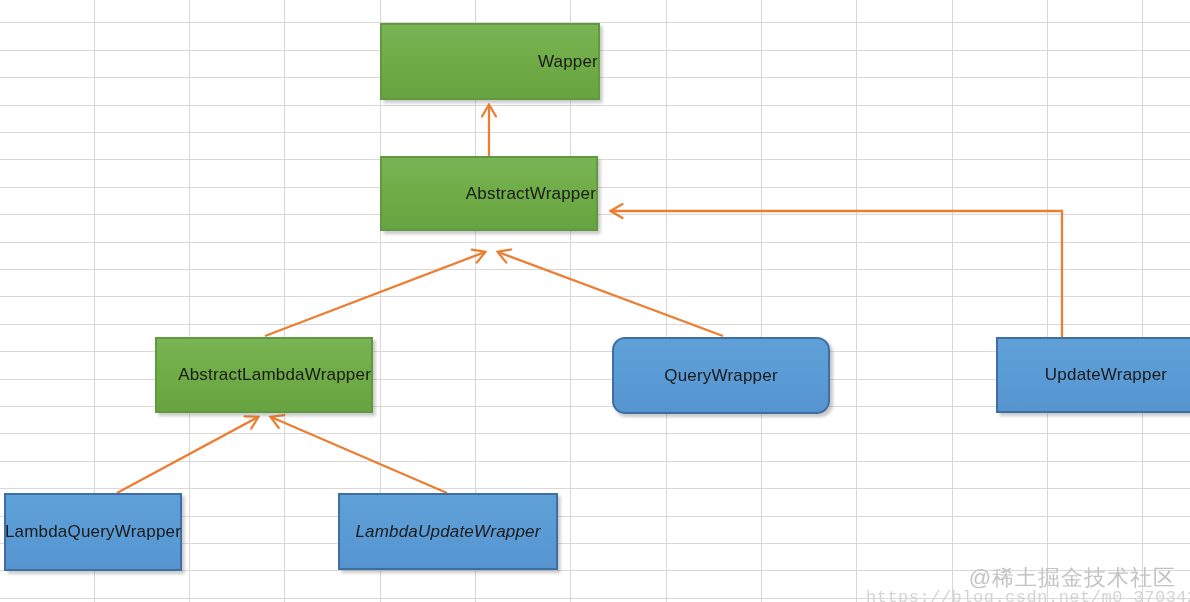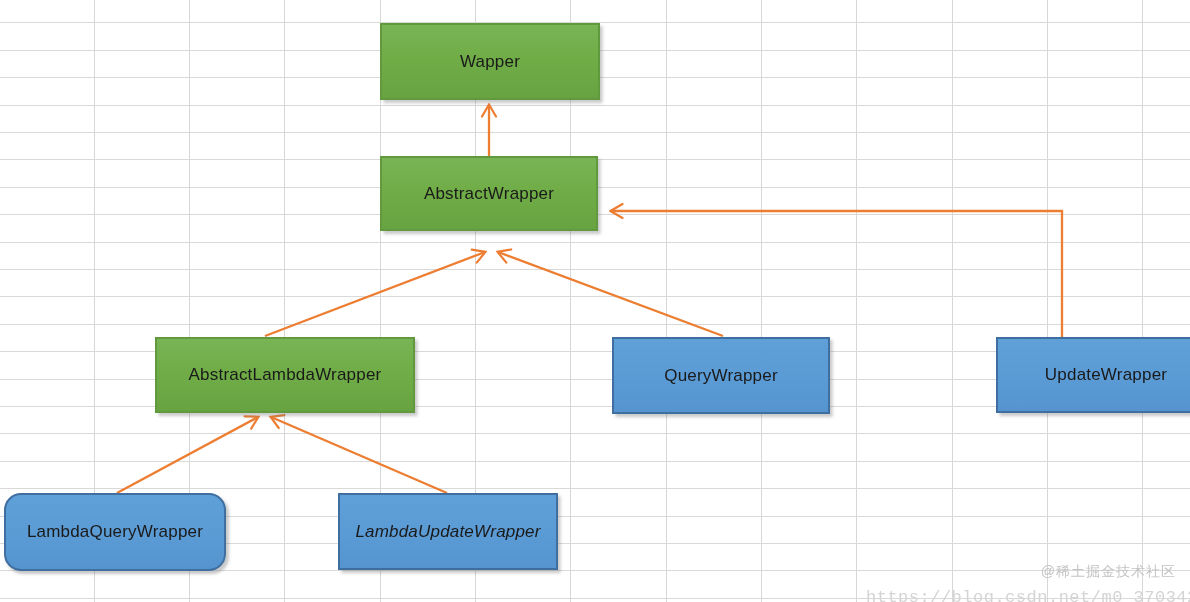--- a/index.html
+++ b/index.html
@@ -40,38 +40,39 @@
     justify-content: center;
     font-size: 17px;
     letter-spacing: 0.2px;
     color: #1a1a1a;
     text-align: center;
     box-shadow: 2.5px 3px 3px rgba(110,110,110,0.38);
   }
   .node.green {
     background: linear-gradient(to bottom, #79b455 0%, #70ad47 45%, #68a341 100%);
     border: 2px solid #61993f;
+    justify-content: flex-end;
   }
   .node.blue {
     background: linear-gradient(to bottom, #60a0d8 0%, #5b9bd5 55%, #5594cf 100%);
     border: 2px solid #3f6fa0;
   }
   #node-wapper                { left: 380px; top: 23px;  width: 220px; height: 77px; }
   #node-abstract-wrapper      { left: 380px; top: 156px; width: 218px; height: 75px; }
-  #node-abstract-lambda-wrapper { left: 155px; top: 337px; width: 260px; height: 76px; }
-  #node-query-wrapper         { left: 612px; top: 337px; width: 218px; height: 77px; }
+  #node-abstract-lambda-wrapper { left: 155px; top: 337px; width: 218px; height: 76px; }
+  #node-query-wrapper         { left: 612px; top: 337px; width: 218px; height: 77px; border-radius: 13px; }
   #node-update-wrapper        { left: 996px; top: 337px; width: 220px; height: 76px; }
-  #node-lambda-query-wrapper  { left: 4px;   top: 493px; width: 222px; height: 78px; border-radius: 17px; }
+  #node-lambda-query-wrapper  { left: 4px;   top: 493px; width: 178px; height: 78px; }
   #node-lambda-update-wrapper { left: 338px; top: 493px; width: 220px; height: 77px; font-style: italic; }
 
   .watermark-badge {
     position: absolute;
     right: 14px;
     top: 563px;
-    font-size: 14px;
+    font-size: 22px;
     color: #c3c3c3;
     letter-spacing: 1px;
     white-space: nowrap;
   }
   .watermark-url {
     position: absolute;
     left: 866px;
     top: 588px;
     font-family: "Liberation Mono", monospace;
     font-size: 17px;

